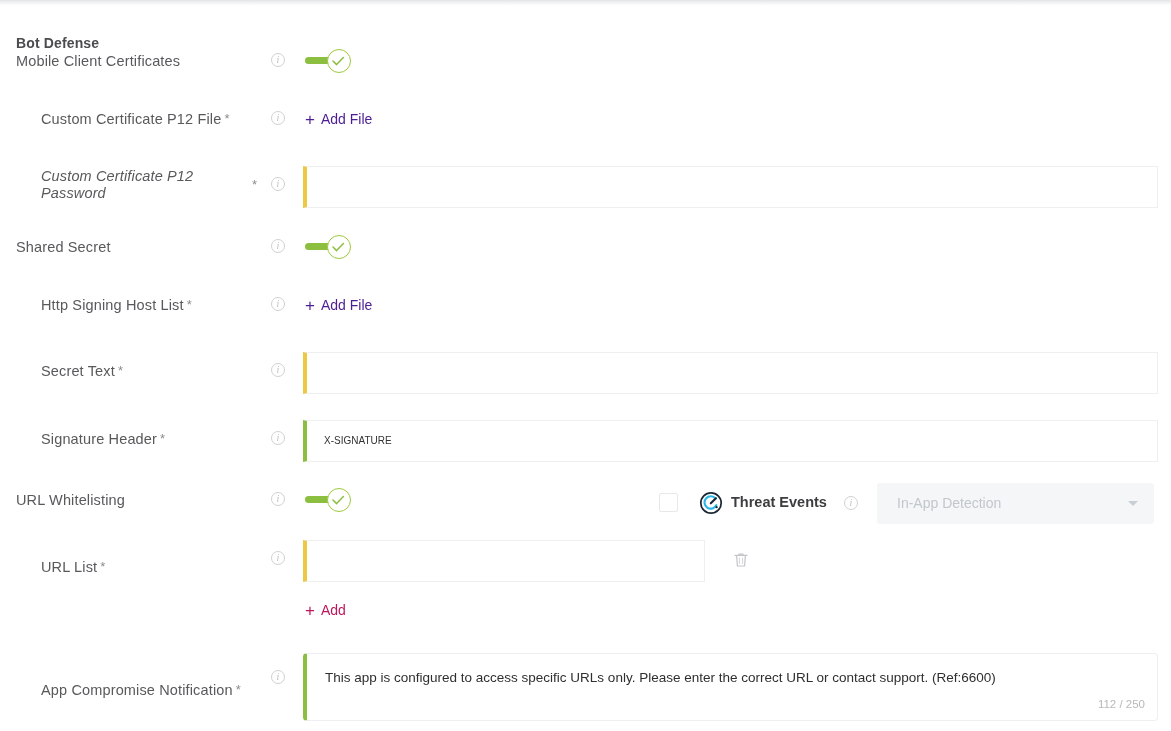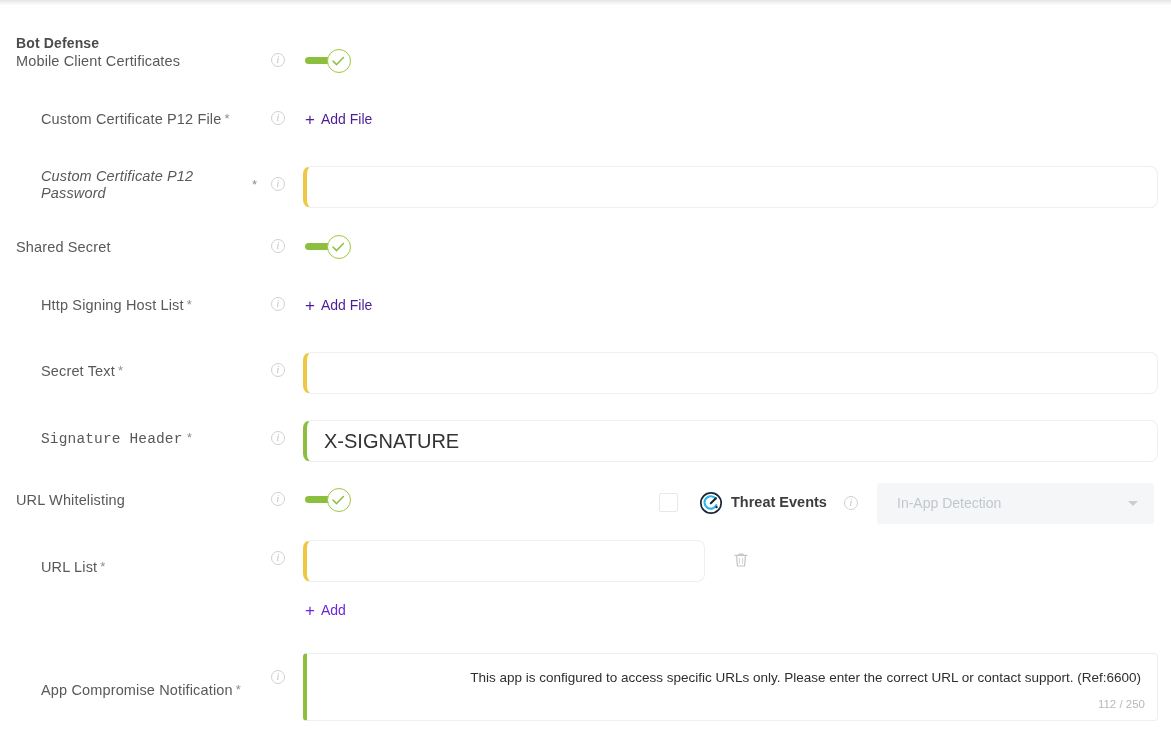--- a/index.html
+++ b/index.html
@@ -124,32 +124,32 @@
     color: #4c1d95;
     white-space: nowrap;
   }
   .addlink .plus {
     font-size: 17px;
     font-weight: 300;
     margin-right: 6px;
     position: relative;
     top: 1px;
   }
-  .addlink.muted { color: #6d28d9; }
+  .addlink.muted { color: #be185d; }
 
   
   .field {
     position: absolute;
     left: 303px;
     box-sizing: border-box;
     background: #ffffff;
     border: 1px solid #edeff1;
     border-left: 4px solid #eec842;
-    border-radius: 8px;
-    font-size: 20px;
+    border-radius: 0;
+    font-size: 10px;
     color: #333333;
     padding: 0 10px 0 17px;
     line-height: 40px;
     overflow: hidden;
     white-space: nowrap;
   }
   .field.valid { border-left-color: #8cbf3f; }
 
   .textarea {
     position: absolute;
@@ -288,21 +288,21 @@
 
   <div class="row" style="top:352px;">
     <div class="label child" style="top:10px;">
       <span>Secret Text</span><span class="req">*</span>
     </div>
     <div class="info-icon" style="top:11px;">i</div>
     <div class="field" style="top:0px; width:855px; height:42px;"></div>
   </div>
 
   <div class="row" style="top:420px;">
-    <div class="label child" style="top:10px;font-family:Liberation Mono, monospace;">
+    <div class="label child" style="top:10px;">
       <span>Signature Header</span><span class="req">*</span>
     </div>
     <div class="info-icon" style="top:11px;">i</div>
     <div class="field valid" style="top:0px; width:855px; height:42px;">X-SIGNATURE</div>
   </div>
 
   <div class="row" style="top:489px;">
     <div class="label top-level" style="top:2px;">URL Whitelisting</div>
     <div class="info-icon" style="top:3px;">i</div>
     <div class="toggle" style="top:-1px;">
@@ -355,19 +355,19 @@
     <div class="addlink muted" style="top:0px;">
       <span class="plus">+</span><span>Add</span>
     </div>
   </div>
 
   <div class="row" style="top:653px;">
     <div class="label child" style="top:28px;text-align:center;">
       <span>App Compromise Notification</span><span class="req">*</span>
     </div>
     <div class="info-icon" style="top:17px;">i</div>
-    <div class="textarea" style="top:0px; width:855px; height:68px;text-align:right;">
+    <div class="textarea" style="top:0px; width:855px; height:68px;">
       <span>This app is configured to access specific URLs only. Please enter the correct URL or contact support. (Ref:6600)</span>
       <span class="counter">112 / 250</span>
     </div>
   </div>
 
 </div>
 
 </body></html>

